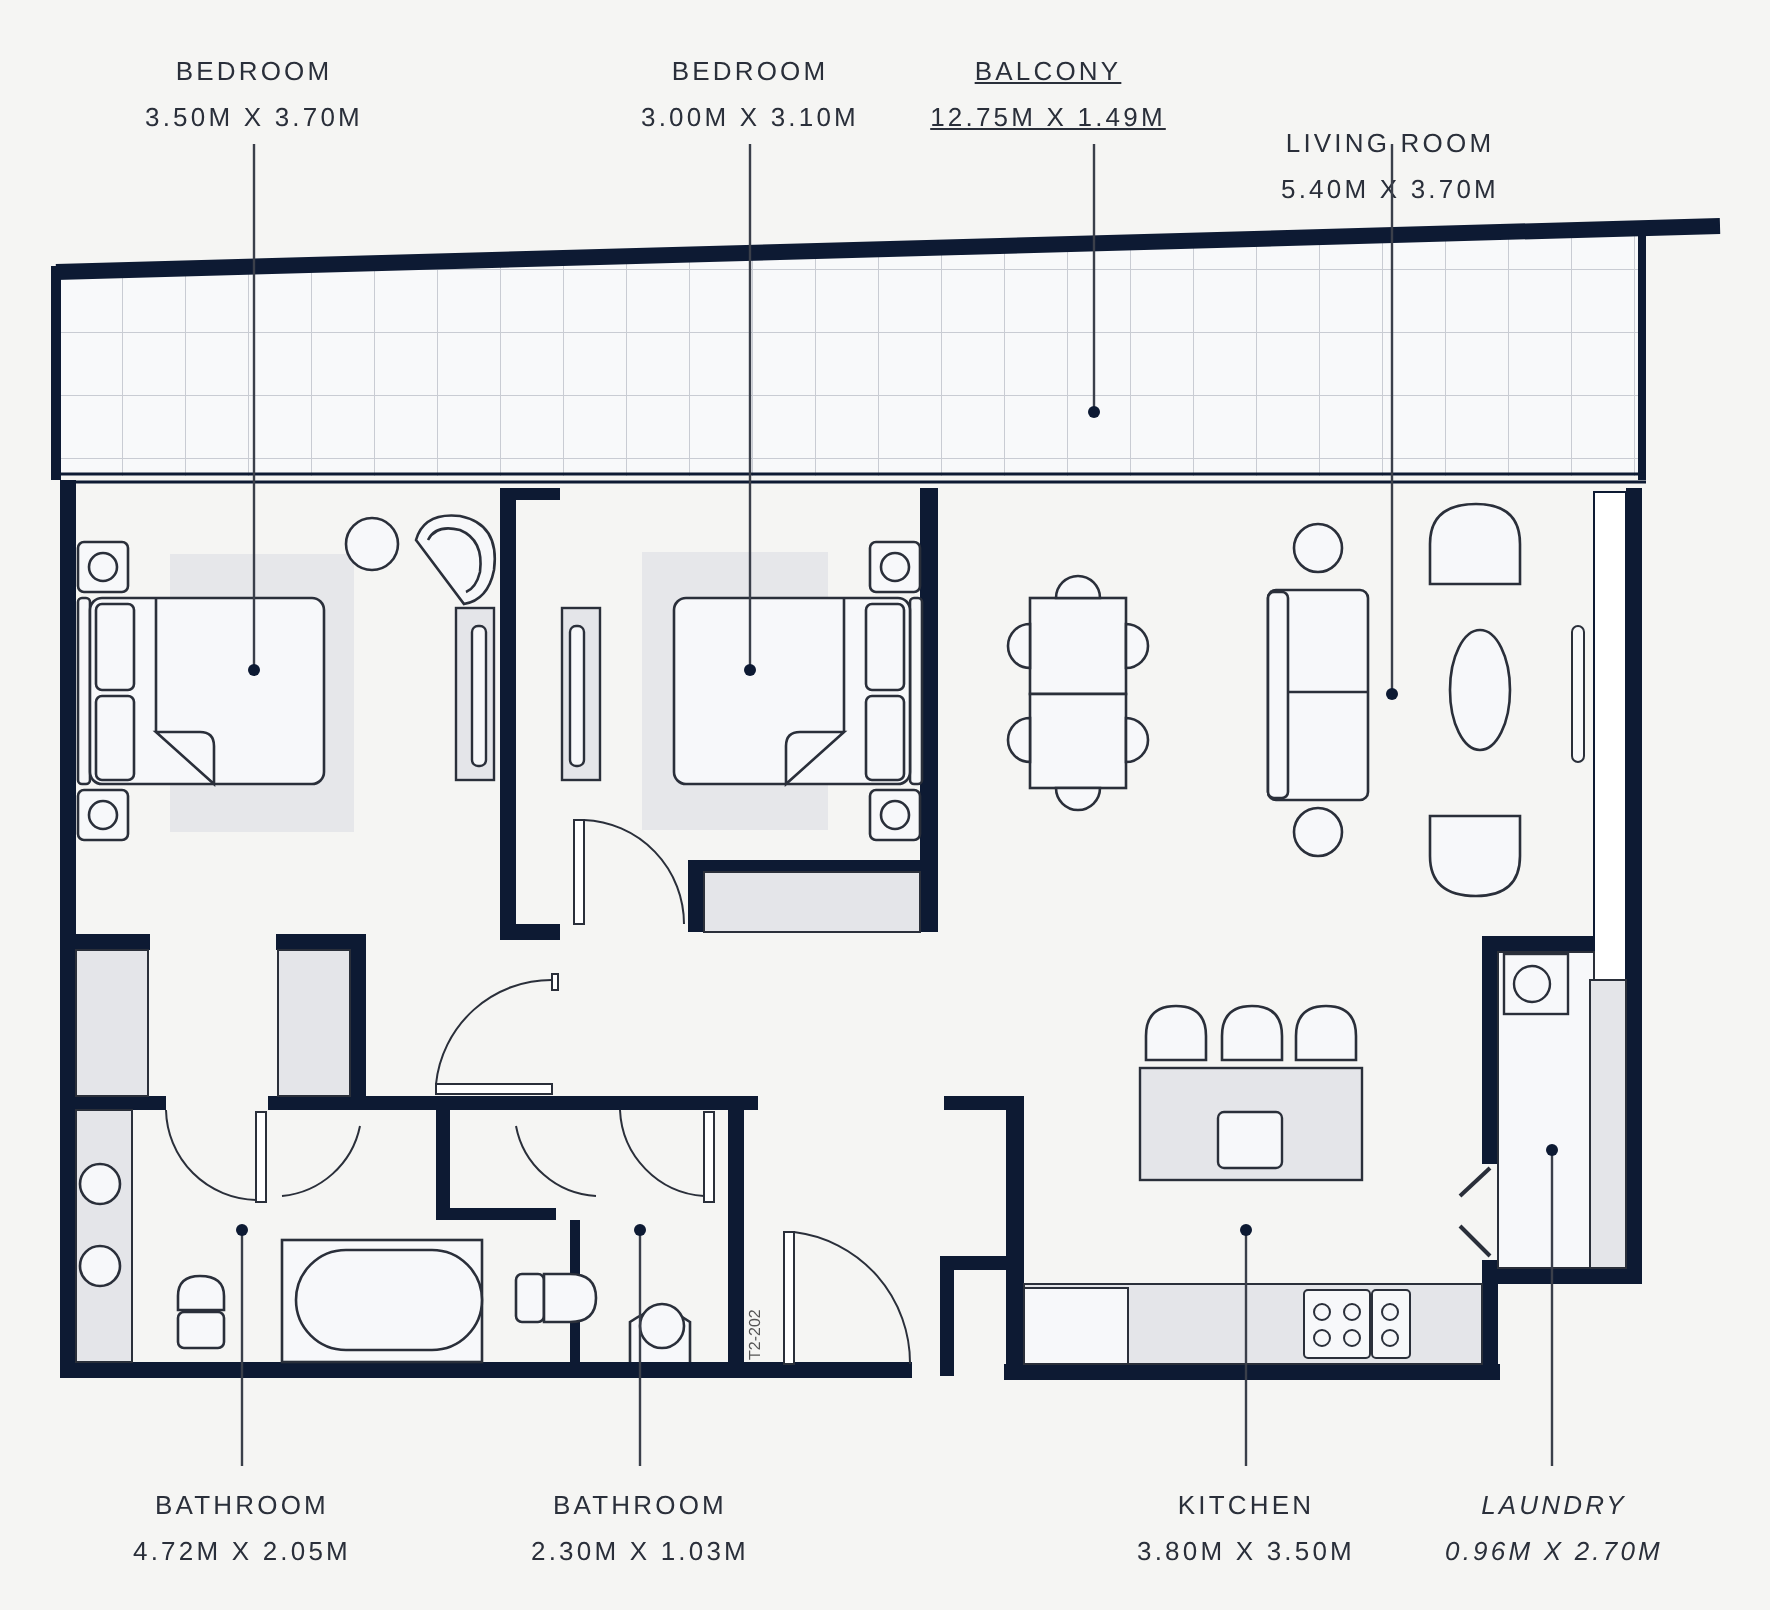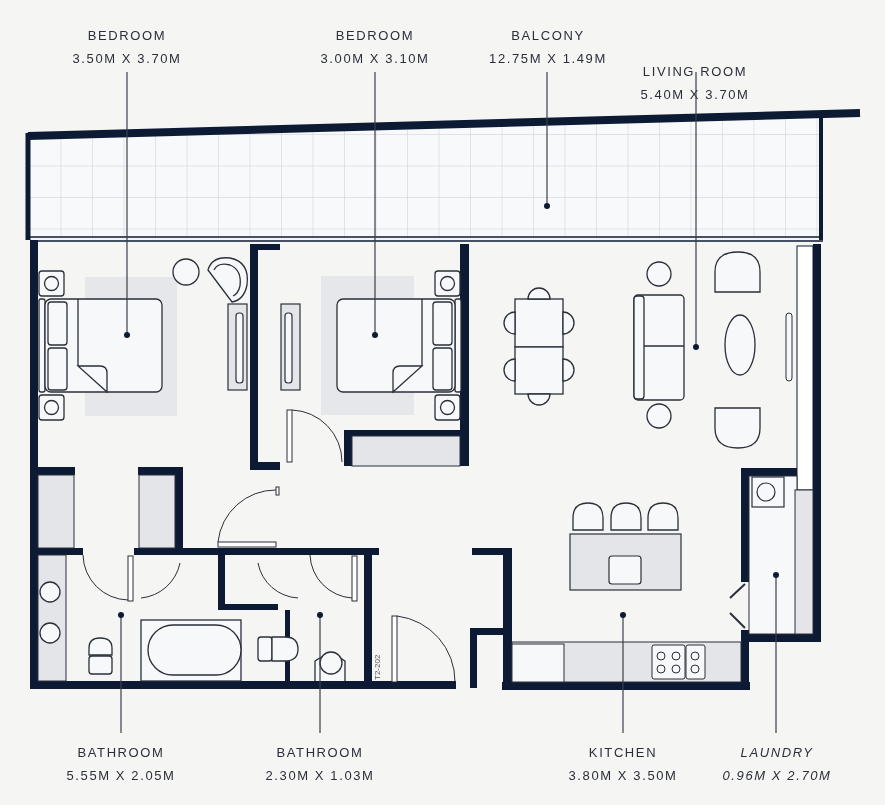--- a/index.html
+++ b/index.html
@@ -14,32 +14,32 @@
 <body>
 
 <div class="label" style="left:47px; top:29px; width:160px;">
   <span class="name">BEDROOM</span>
   <span class="dim">3.50M X 3.70M</span>
 </div>
 <div class="label" style="left:295px; top:29px; width:160px;">
   <span class="name">BEDROOM</span>
   <span class="dim">3.00M X 3.10M</span>
 </div>
-<div class="label" style="left:468px; top:29px; width:160px;">
+<div class="label" style="left:444px; top:29px; width:160px;text-decoration:underline;">
   <span class="name">BALCONY</span>
   <span class="dim">12.75M X 1.49M</span>
 </div>
 <div class="label" style="left:615px; top:29px; width:160px;margin-top:36px;">
   <span class="name">LIVING ROOM</span>
   <span class="dim">5.40M X 3.70M</span>
 </div>
 
 <div class="label" style="left:41px; top:746px; width:160px;">
   <span class="name">BATHROOM</span>
-  <span class="dim">5.55M X 2.05M</span>
+  <span class="dim">4.72M X 2.05M</span>
 </div>
 <div class="label" style="left:240px; top:746px; width:160px;">
   <span class="name">BATHROOM</span>
   <span class="dim">2.30M X 1.03M</span>
 </div>
 <div class="label" style="left:543px; top:746px; width:160px;">
   <span class="name">KITCHEN</span>
   <span class="dim">3.80M X 3.50M</span>
 </div>
 <div class="label" style="left:697px; top:746px; width:160px;font-style:italic;">

